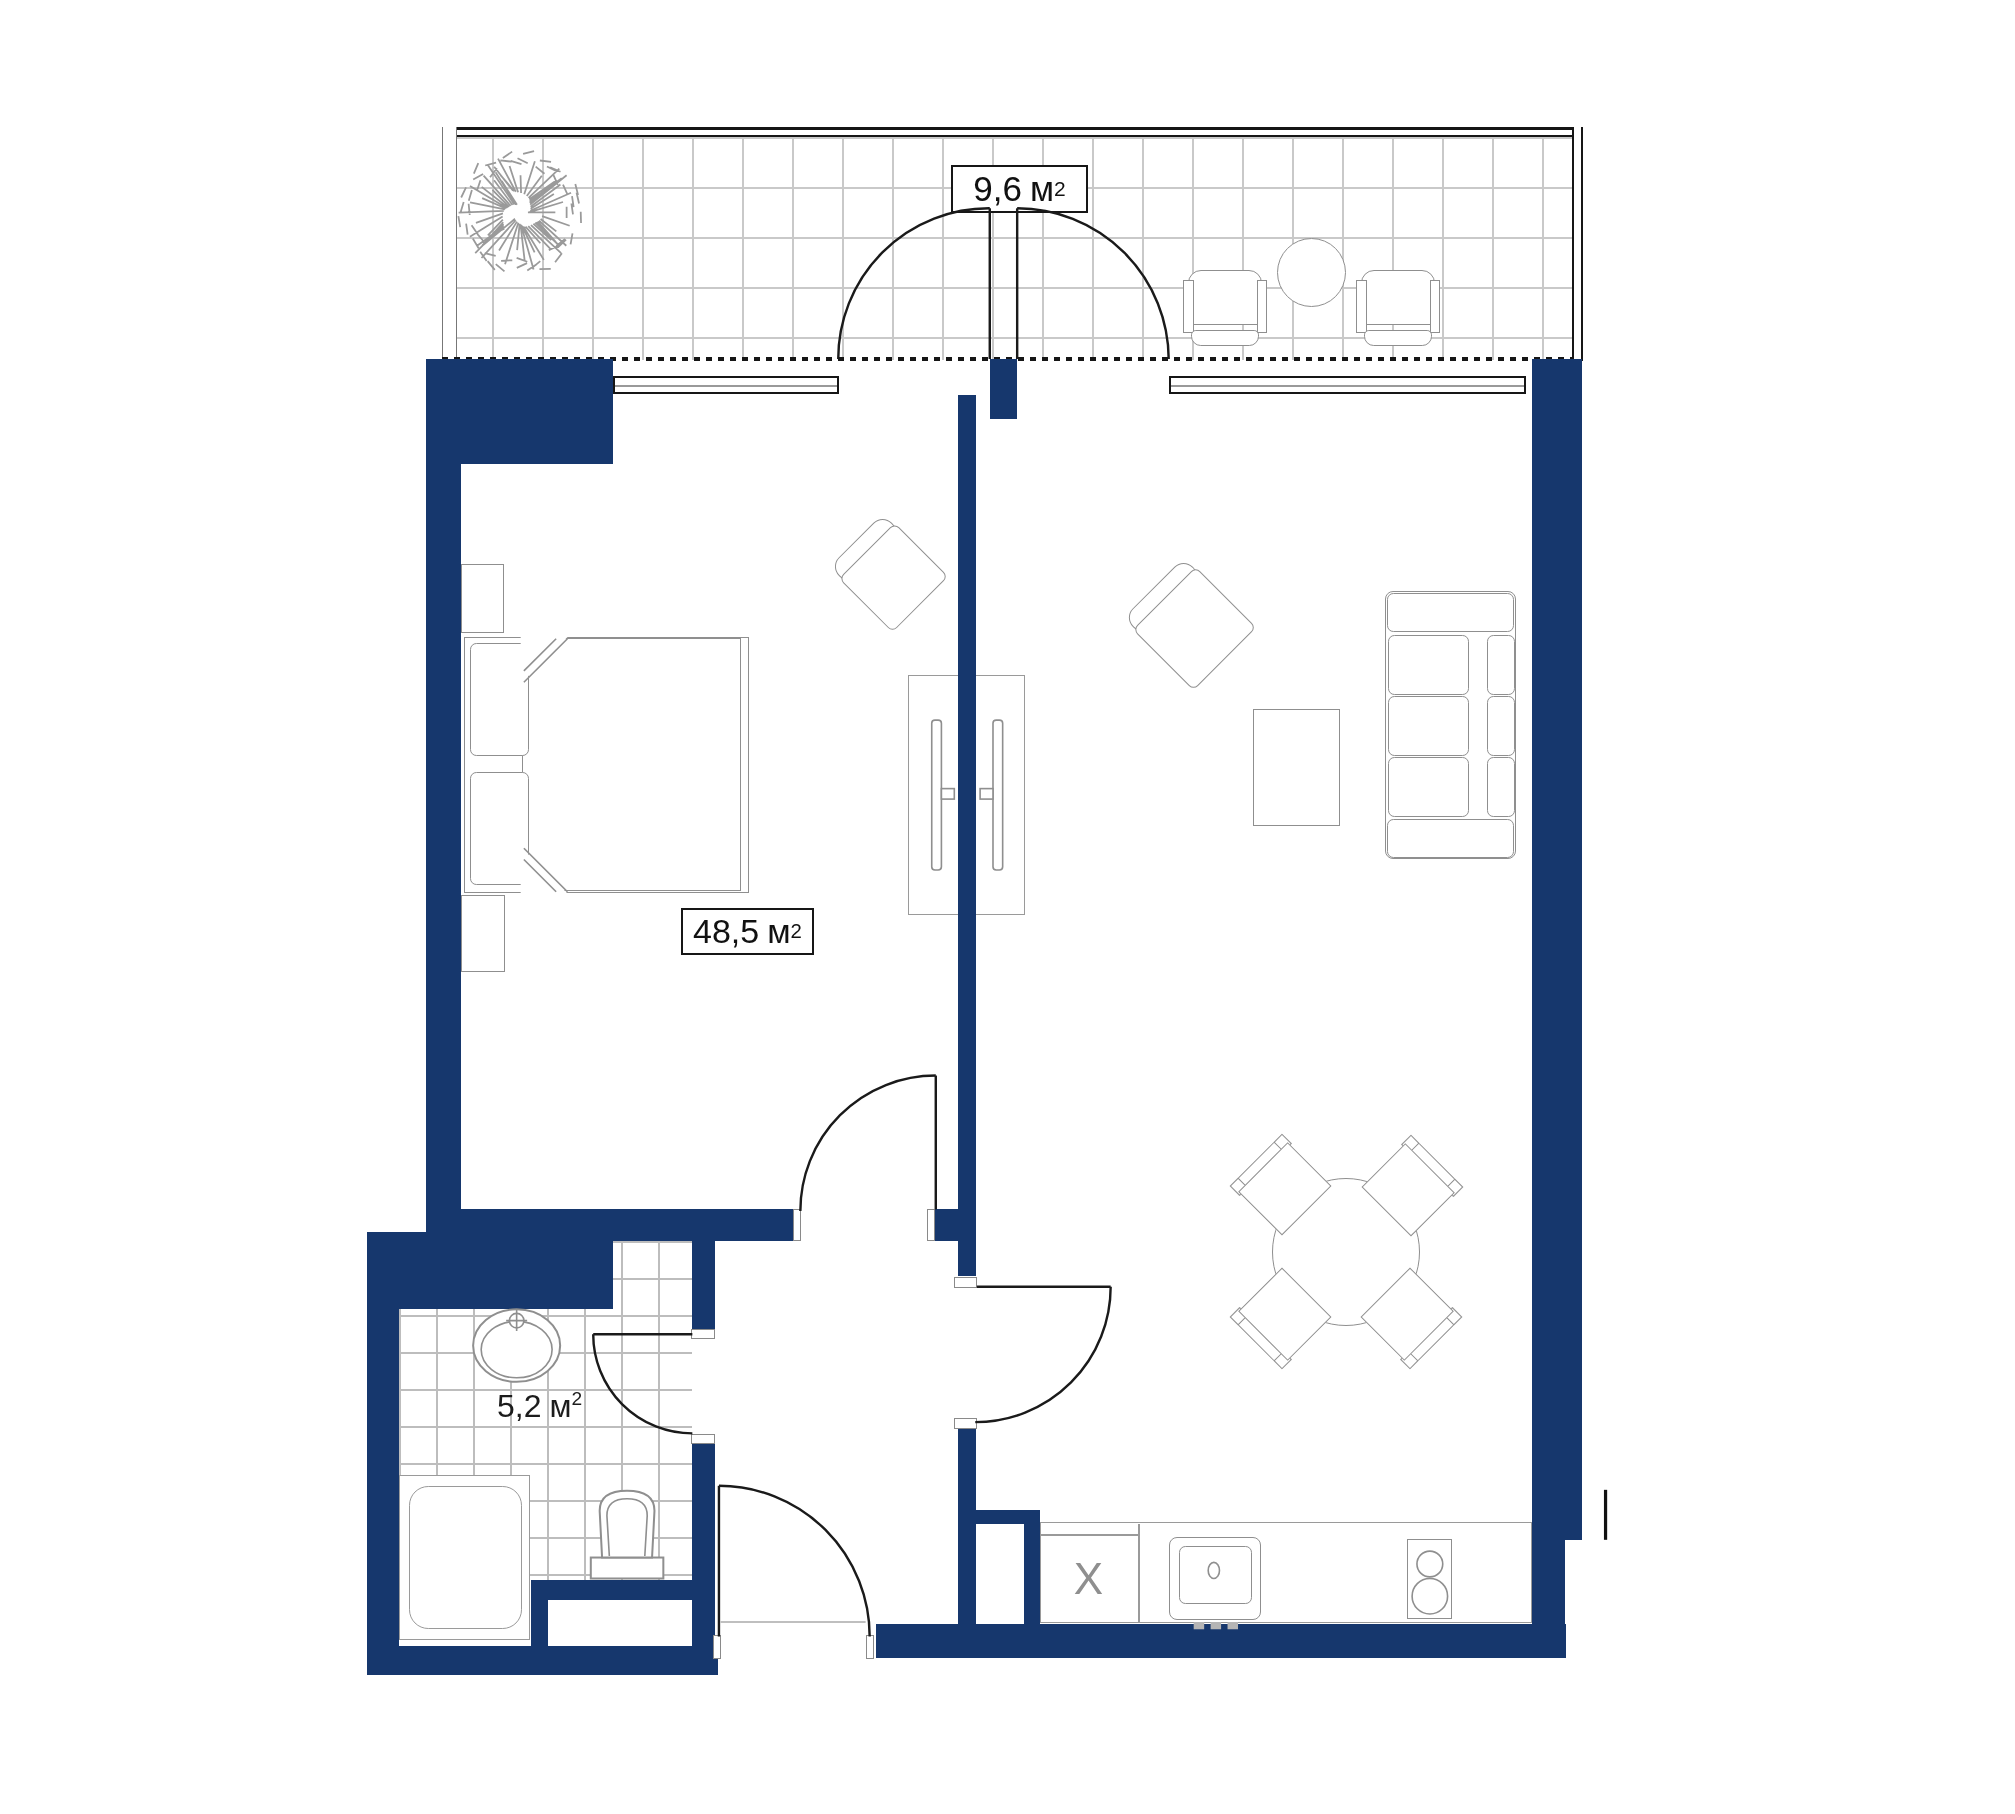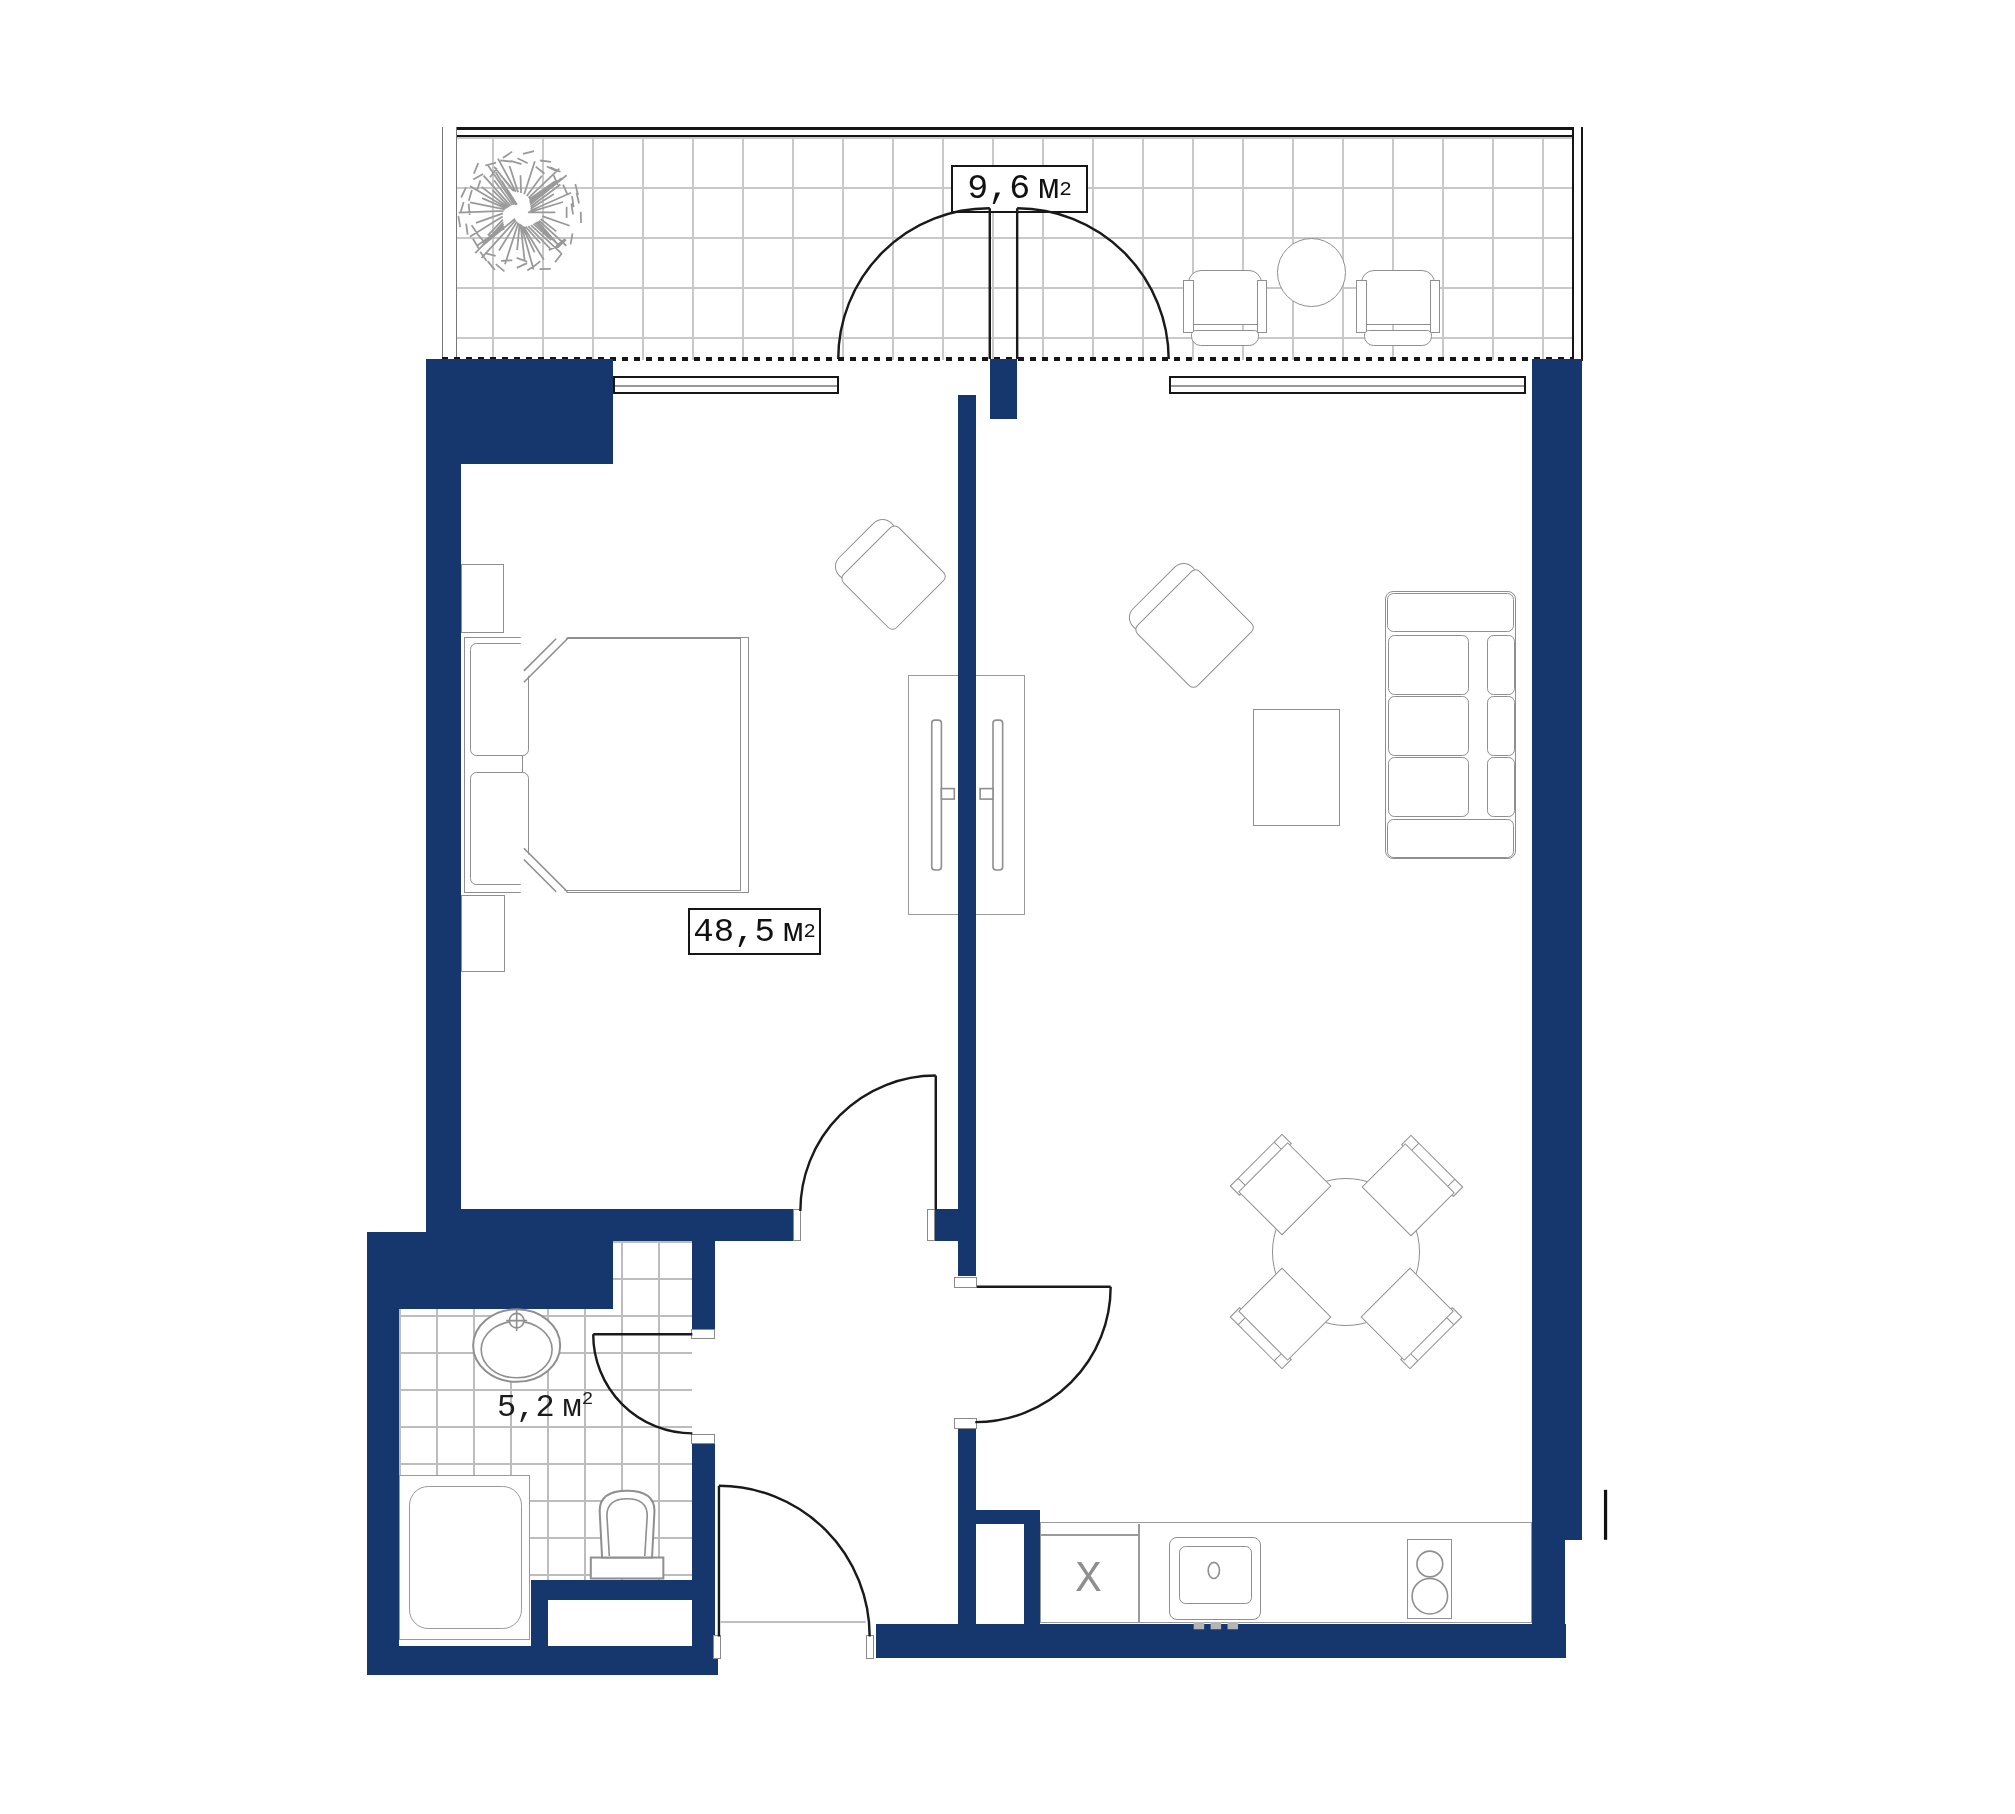--- a/index.html
+++ b/index.html
@@ -1,21 +1,21 @@
 <!DOCTYPE html>
 <html style="--wall: #16376d; --line: #8f8f8f; --black: #161616; --grid: #c9c9c9; --gridb: #bdbdbd;font-size:13px"><head>
 <meta charset="utf-8">
 <style>
   :root{
     --wall:#16376d; --line:#8f8f8f; --black:#161616;
     --grid:#c9c9c9; --gridb:#bdbdbd; --line2:#9a9a9a;
   }
   html,body{margin:0;padding:0;background:#fff;}
   #plan{position:relative;width:1652px;height:1815px;background:#fff;
-        font-family:Liberation Mono, monospace;overflow:hidden;border-radius:29px;}
+        font-family:Liberation Sans, sans-serif;overflow:hidden;border-radius:29px;}
   .abs{position:absolute;}
   .w{position:absolute;background:var(--wall);}
   .floor-grid{position:absolute;background-color:#fff;
     background-image:linear-gradient(var(--grid) 1.6px,transparent 1.6px),
                      linear-gradient(90deg,var(--grid) 1.6px,transparent 1.6px);
     background-size:50px 50px;}
   .floor-grid-bath{position:absolute;background-color:#fff;
     background-image:linear-gradient(var(--gridb) 1.6px,transparent 1.6px),
                      linear-gradient(90deg,var(--gridb) 1.6px,transparent 1.6px);
     background-size:37px 37px;}
@@ -196,21 +196,21 @@
 
   <div class="jamb" style="left:793px;top:1209px;width:8px;height:32px;"></div>
   <div class="jamb" style="left:927px;top:1209px;width:8px;height:32px;"></div>
   <div class="jamb" style="left:954px;top:1277px;width:22.6px;height:10.5px;"></div>
   <div class="jamb" style="left:954px;top:1418px;width:22.6px;height:10.5px;"></div>
   <div class="jamb" style="left:713px;top:1635px;width:8px;height:24px;"></div>
   <div class="jamb" style="left:866px;top:1635px;width:8px;height:24px;"></div>
   <div class="jamb" style="left:691px;top:1329px;width:24px;height:9.7px;"></div>
   <div class="jamb" style="left:691px;top:1434px;width:24px;height:9.7px;"></div>
 
-  <div class="label-box" style="left:681px;top:908px;width:133px;height:47px;font-size:34px;margin-left:7px;">
+  <div class="label-box" style="left:681px;top:908px;width:133px;height:47px;font-size:34px;">
     <span>48,5</span>
       <span class="unit">м</span>
       <sup>2</sup>
   </div>
   <div class="free-label" style="left:497px;top:1388px;font-size:32px;">
     <span>5,2</span><span class="unit">м</span><sup>2</sup>
   </div>
 
   <svg class="abs" width="2015" height="1815" viewBox="0 0 2500 2251" style="left:0;top:0;pointer-events:none;">
 

